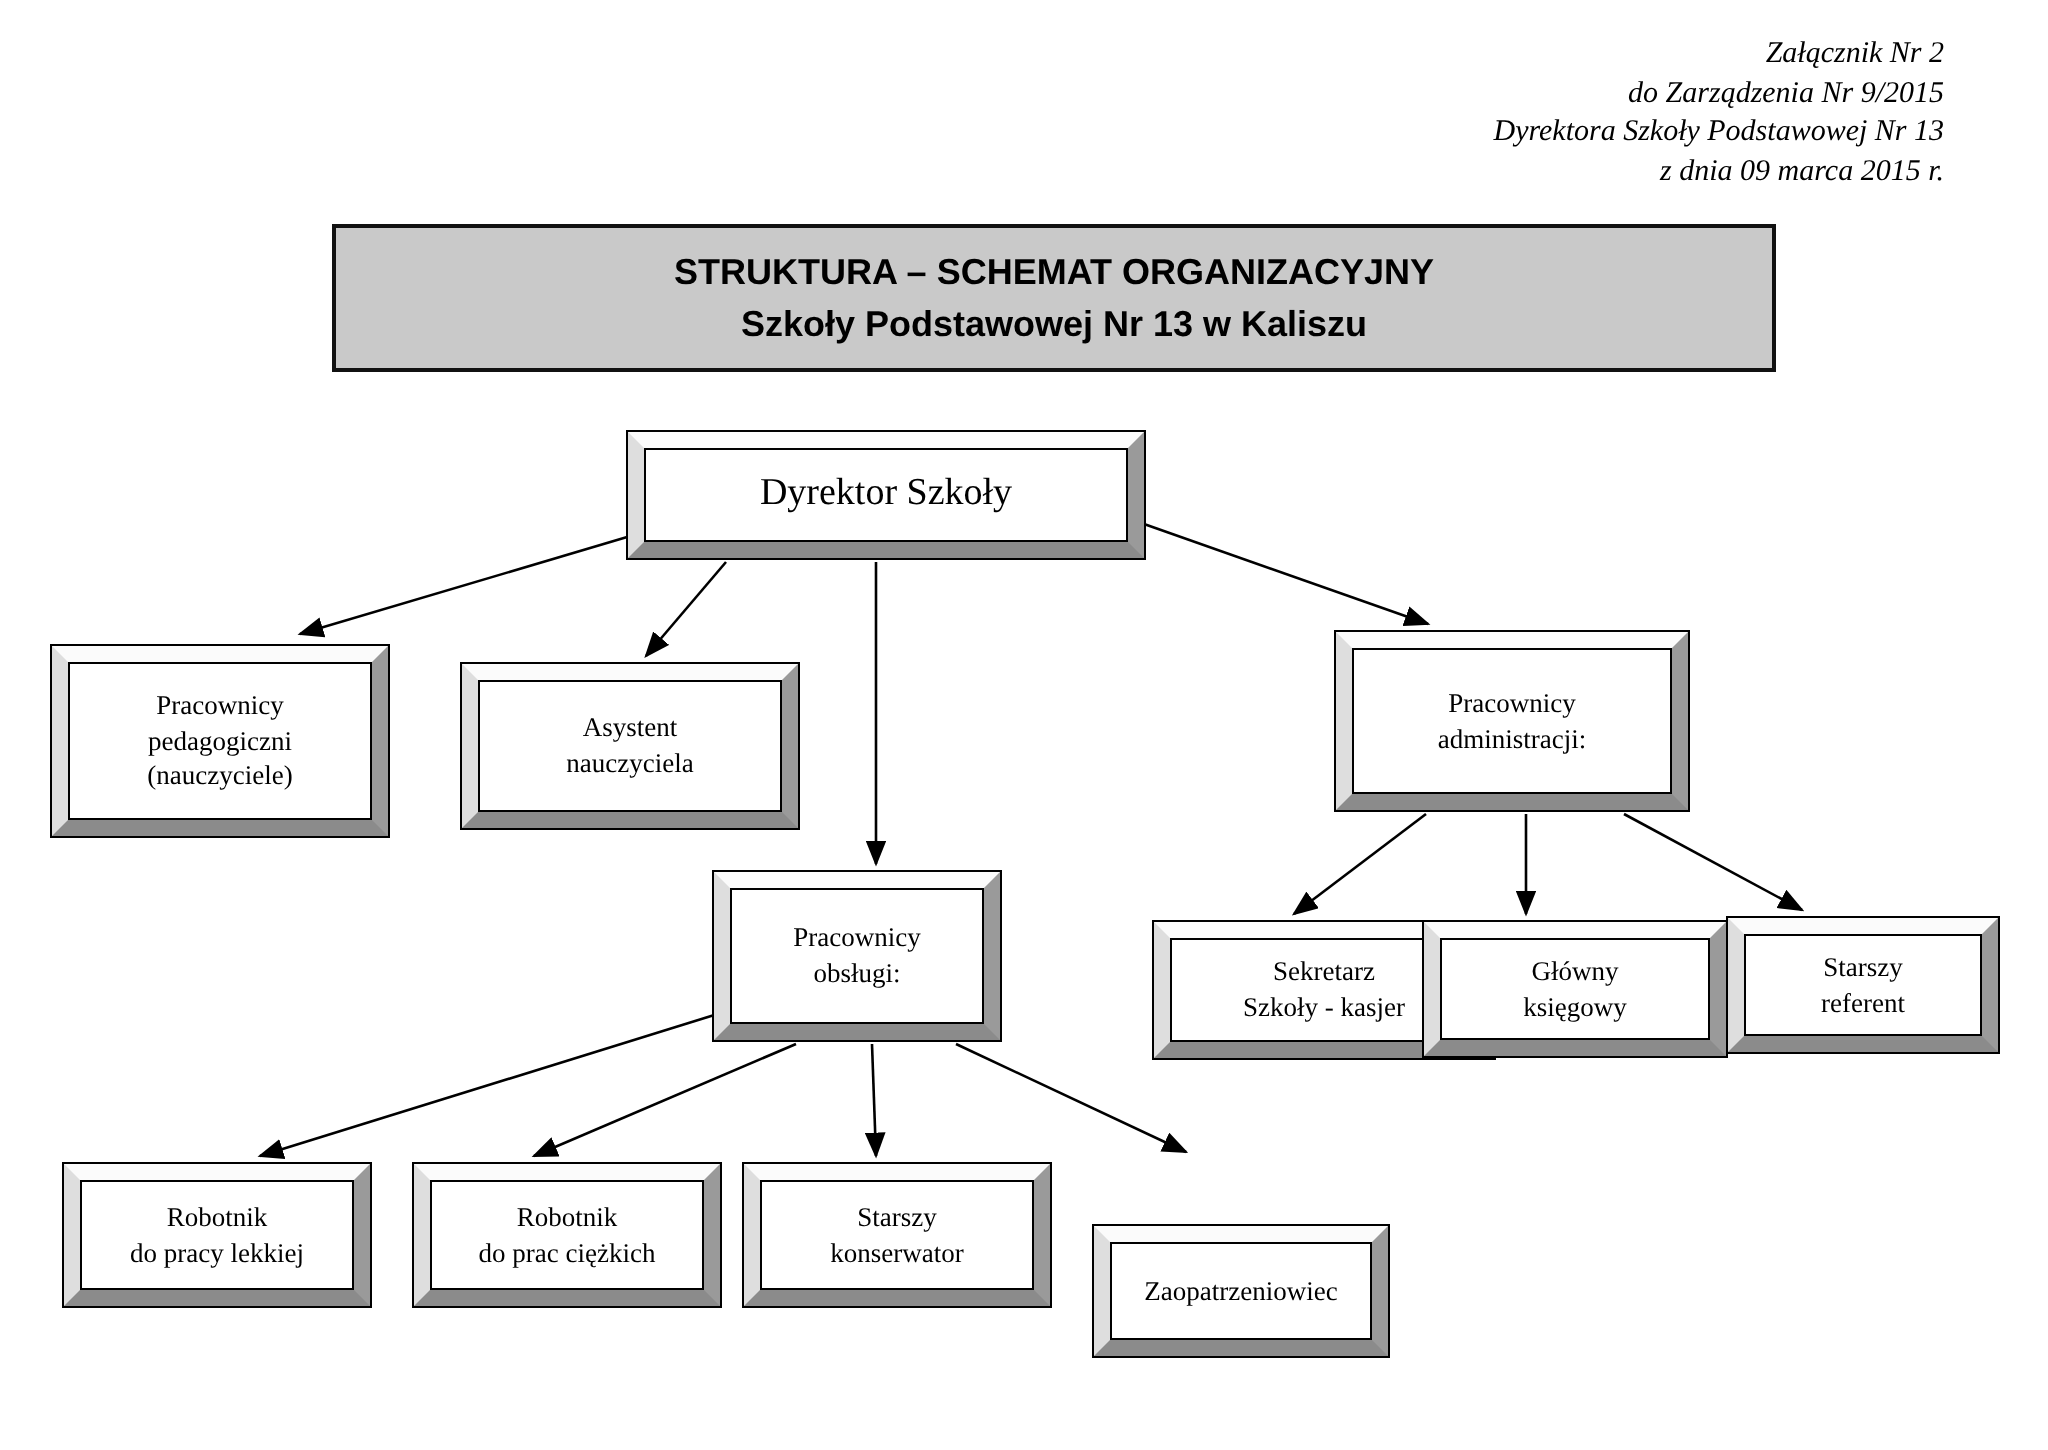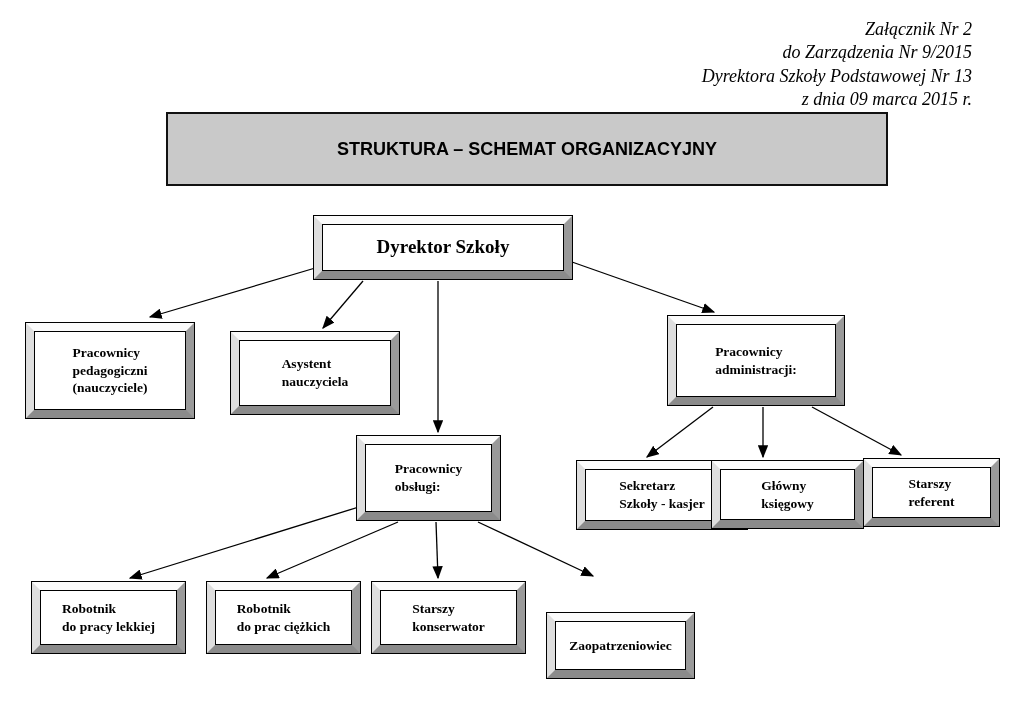--- a/index.html
+++ b/index.html
@@ -13,21 +13,21 @@
     overflow: hidden;
   }
 
   
   .annotation {
     position: absolute;
     top: 18px;
     right: 52px;
     text-align: right;
     font-style: italic;
-    font-size: 18px;
+    font-size: 15px;
     line-height: 1.3;
     white-space: pre-line;
   }
 
   
   .title-box {
     position: absolute;
     left: 166px;
     top: 112px;
     width: 722px;
@@ -62,21 +62,22 @@
   }
   .node .inner {
     position: absolute;
     inset: 8px;
     border: 1px solid #000;
     background: #fff;
     display: flex;
     flex-direction: column;
     align-items: center;
     justify-content: center;
-    font-weight: bold;
+    text-align: center;
+    font-weight: normal;
     font-size: 13.5px;
     line-height: 1.3;
   }
   .multiline { white-space: pre-line; }
 
   .n-dyrektor        { left: 313px; top: 215px; width: 260px; height: 65px; }
   .n-dyrektor .inner { font-size: 19px; }
   .n-pedagogiczni    { left: 25px;  top: 322px; width: 170px; height: 97px; }
   .n-asystent        { left: 230px; top: 331px; width: 170px; height: 84px; }
   .n-administracja   { left: 667px; top: 315px; width: 178px; height: 91px; }
@@ -101,20 +102,21 @@
 
 <div class="page">
 
   <div class="annotation multiline">Załącznik Nr 2
 do Zarządzenia Nr 9/2015
 Dyrektora Szkoły Podstawowej Nr 13
 z dnia 09 marca 2015 r.</div>
 
   <div class="title-box">
     <div>STRUKTURA – SCHEMAT ORGANIZACYJNY</div>
+    <div>Szkoły Podstawowej Nr 13 w Kaliszu</div>
   </div>
 
   <svg class="connectors" width="1024" height="725" viewBox="0 0 1024 725">
     <defs>
       <marker id="arrowhead" markerWidth="10" markerHeight="8" refX="9" refY="4" orient="auto">
         <path d="M0,0 L10,4 L0,8 z" fill="#000"></path>
       </marker>
     </defs>
     <line x1="322" y1="266" x2="150" y2="317" marker-end="url(#arrowhead)"></line>
     <line x1="363" y1="281" x2="323" y2="328" marker-end="url(#arrowhead)"></line>

